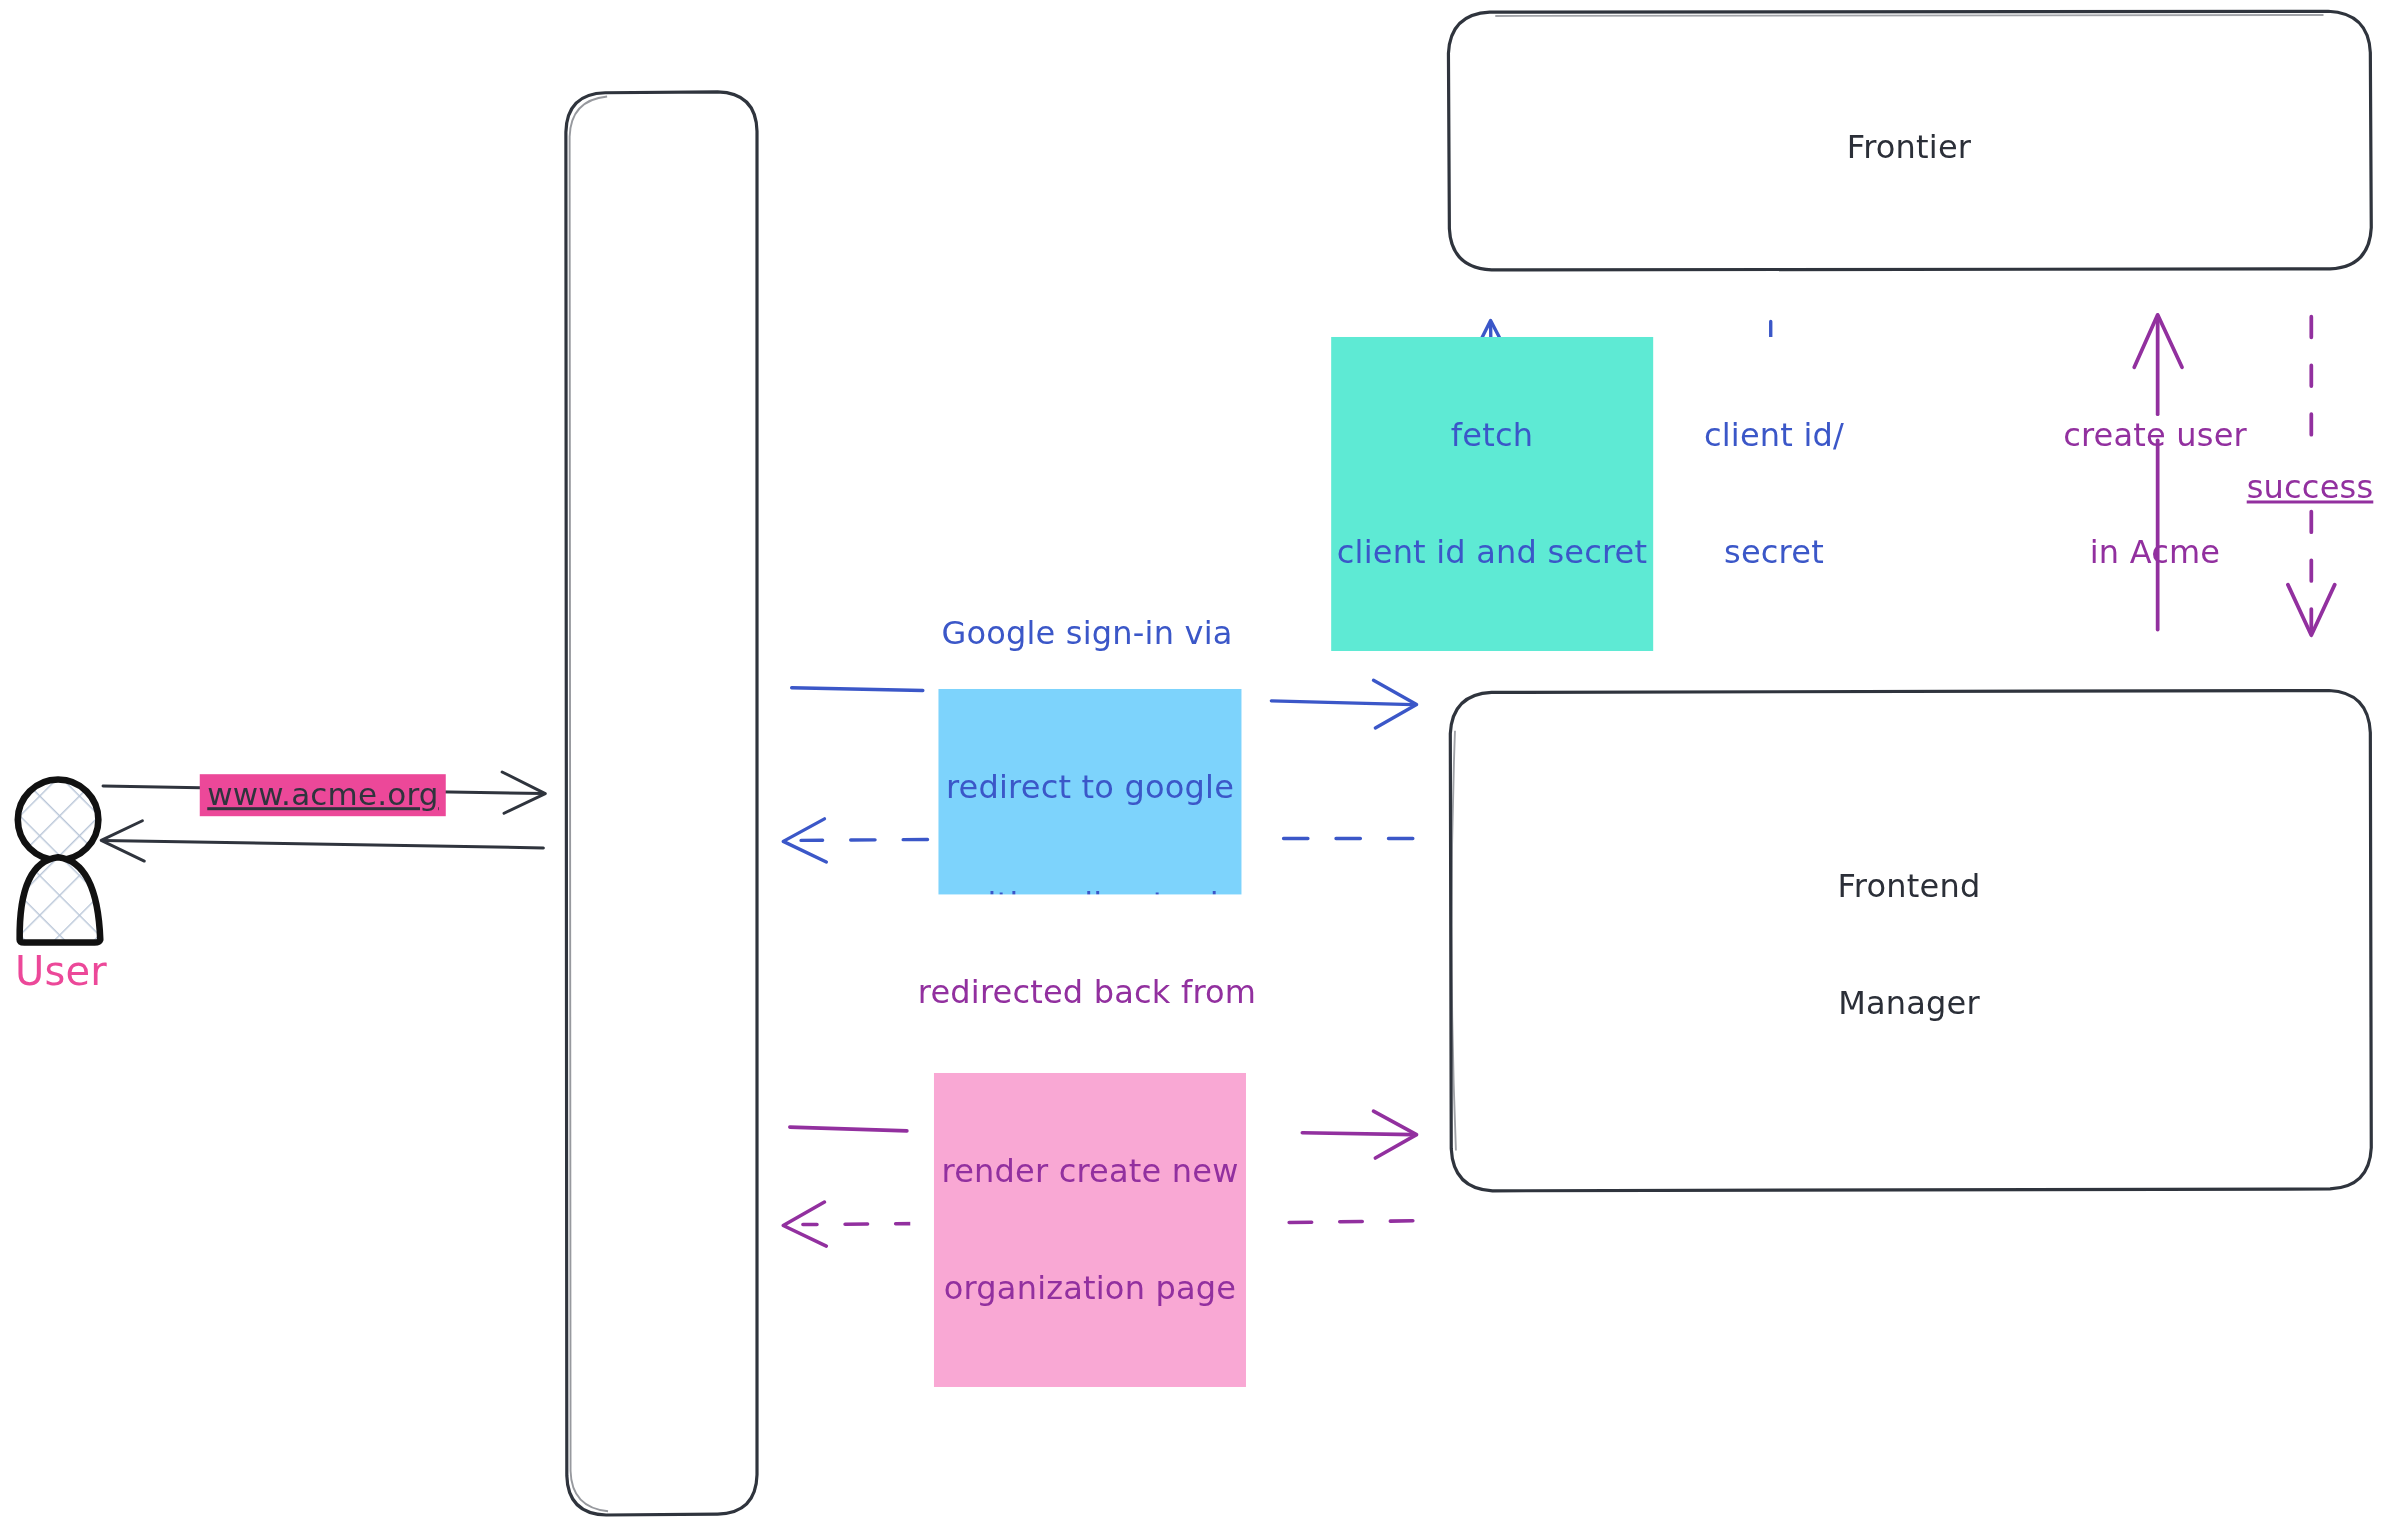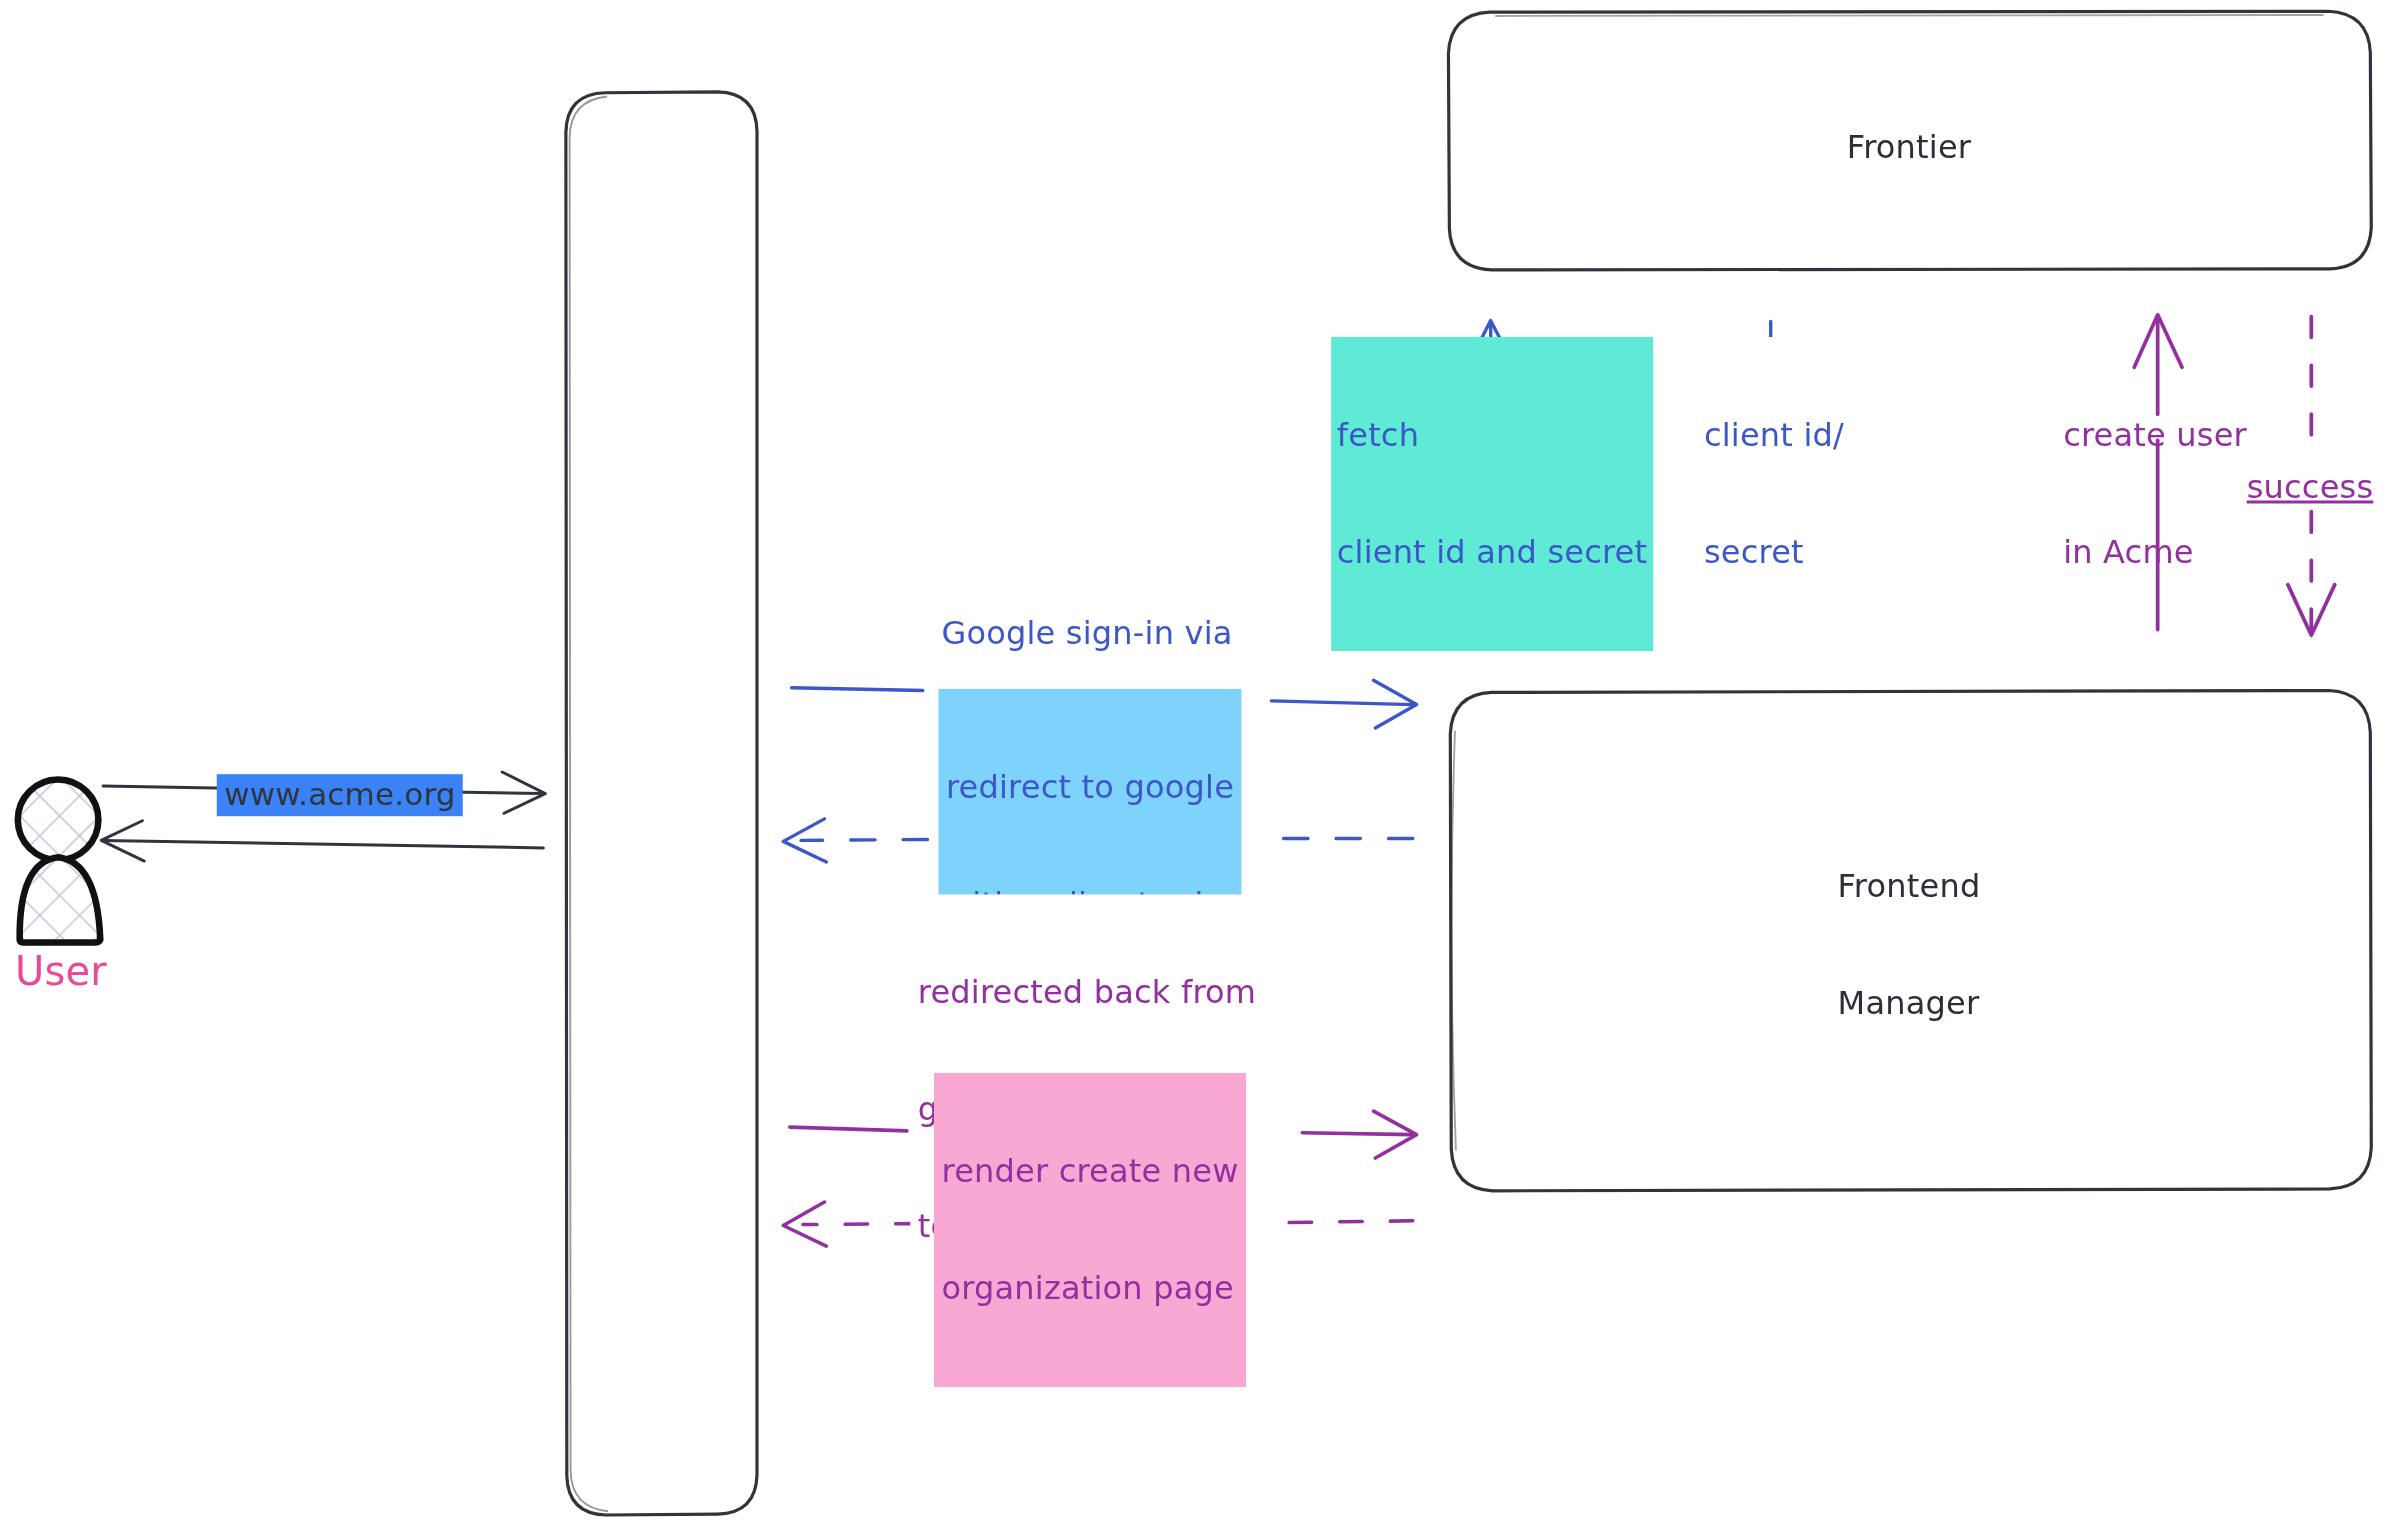--- a/index.html
+++ b/index.html
@@ -22,20 +22,21 @@
     left: 0;
     top: 0;
     width: 2405px;
     height: 1530px;
   }
 
   .lbl {
     position: absolute;
     font-family: "DejaVu Sans", sans-serif;
     white-space: pre;
+    text-align: center;
     line-height: 1.22;
     letter-spacing: 0.2px;
     pointer-events: none;
   }
   .node-label {
     color: #2b2f38;
     font-size: 32px;
     font-weight: 400;
   }
   .user-label {
@@ -156,21 +157,21 @@
 
   <div class="lbl node-label ctr" style="left:1909px; top:148px;">Frontier</div>
 
   <div class="lbl node-label ctr" style="left:1909px; top:945px;">
     <div>Frontend</div>
     <div>Manager</div>
   </div>
 
   <div class="lbl user-label ctr" style="left:61px; top:971px;">User</div>
 
-  <div class="lbl edge-dark ctr" style="left:340px; top:795px; background:#3b82f6; padding:1.9px 7.5px;">www.acme.org</div>
+  <div class="lbl edge-dark ctr" style="left:323px; top:795px; background:#ec4899; padding:1.9px 7.5px;text-decoration:underline;">www.acme.org</div>
 
   <div class="lbl edge-blue ctr" style="left:1492px; top:494px; background:#5eead4; padding:0.9px 5.6px;">
     <div>fetch</div>
     <div>client id and secret</div>
   </div>
 
   <div class="lbl edge-purple ctr" style="left:2155px; top:494px;">
     <div>create user</div>
     <div>in Acme</div>
   </div>

